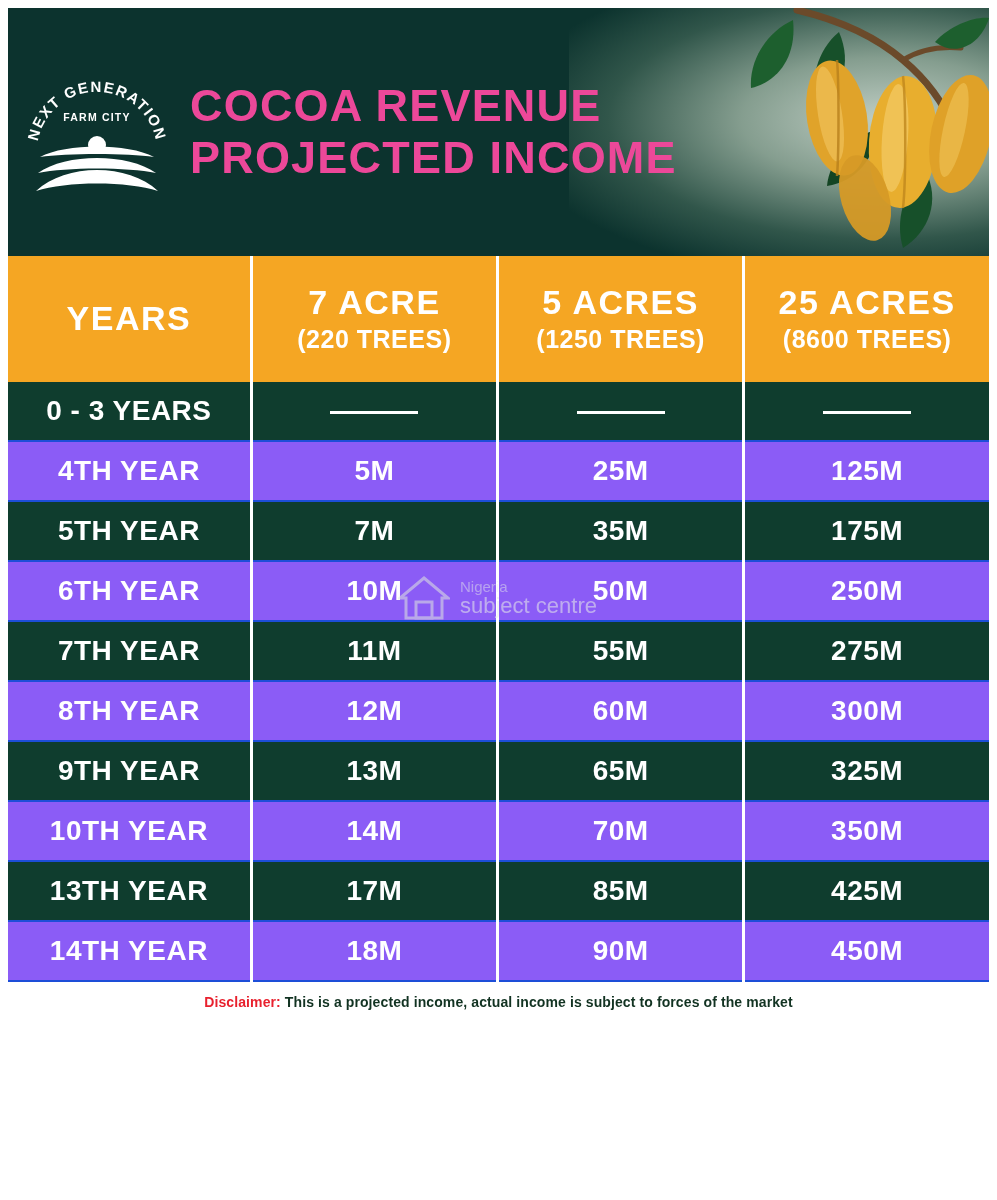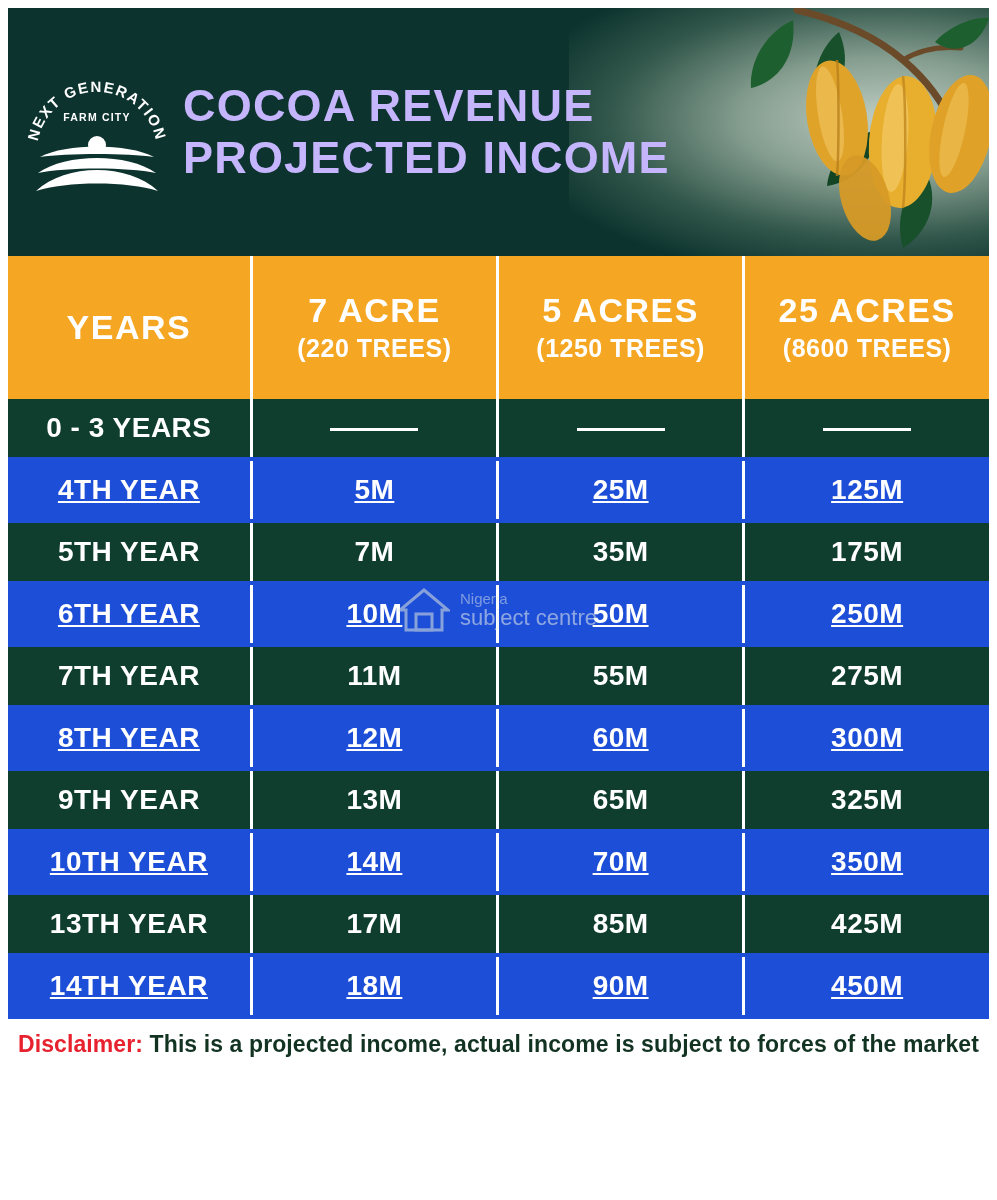--- a/index.html
+++ b/index.html
@@ -46,22 +46,22 @@
     height: 150px;
     margin-left: 14px;
     flex: 0 0 auto;
     z-index: 3;
   }
   .logo svg { display: block; }
 
   .title-block {
     position: relative;
     z-index: 3;
-    margin-left: 11px;
-    color: #c4b5fd;
+    margin-left: 18px;
+    color: #ec4899;
   }
   .title-line {
     font-size: 45px;
     font-weight: bold;
     letter-spacing: 1.2px;
     line-height: 1.16;
     text-transform: uppercase;
   }
 
   
@@ -82,21 +82,21 @@
   }
   table.revenue col.c0 { width: 24.8%; }
   table.revenue col.c1 { width: 25.1%; }
   table.revenue col.c2 { width: 25.1%; }
   table.revenue col.c3 { width: 25.0%; }
 
   thead th {
     background: #f5a623;
     color: #ffffff;
     padding: 0;
-    height: 143px;
+    height: 126px;
     vertical-align: middle;
     border-right: 3px solid #ffffff;
     text-align: center;
   }
   thead th:last-child { border-right: none; }
   .th-main {
     font-size: 34px;
     font-weight: bold;
     letter-spacing: 1.5px;
     line-height: 1.1;
@@ -110,62 +110,62 @@
 
   tbody td {
     height: 58px;
     text-align: center;
     vertical-align: middle;
     color: #ffffff;
     font-size: 28px;
     font-weight: bold;
     letter-spacing: 0.5px;
     border-right: 3px solid #ffffff;
-    border-bottom: 4px solid #1d4ed8;
+    border-bottom: 2px solid #1d4ed8;
     padding: 0;
   }
   tbody td:last-child { border-right: none; }
 
   tbody tr.dark td { background: #0f3d2e; text-align: center; }
-  tbody tr.light td { background: #1d4ed8; text-decoration: underline; }
+  tbody tr.light td { background: #8b5cf6; }
   tbody tr.first td { background: #0f3d2e; }
 
   td.label { font-size: 28px; }
   .dash {
     display: inline-block;
     width: 88px;
     height: 3px;
     background: #ffffff;
     vertical-align: middle;
   }
 
   
   .watermark {
     position: absolute;
     left: 398px;
-    top: 586px;
+    top: 574px;
     z-index: 6;
     display: flex;
     align-items: center;
     opacity: 0.55;
     pointer-events: none;
   }
   .watermark .wm-text {
     margin-left: 10px;
     color: #e9efe9;
     line-height: 1.05;
   }
   .wm-small { font-size: 15px; opacity: 0.85; }
   .wm-big { font-size: 22px; }
 
   
   .footer {
     padding: 12px 4px 12px 4px;
     text-align: center;
-    font-size: 23px;
+    font-size: 14px;
     font-weight: bold;
     color: #123322;
     letter-spacing: 0.1px;
   }
   .footer .disc-label { color: #e8212e; }
 </style>
 </head>
 <body>
 
 <div class="page">

